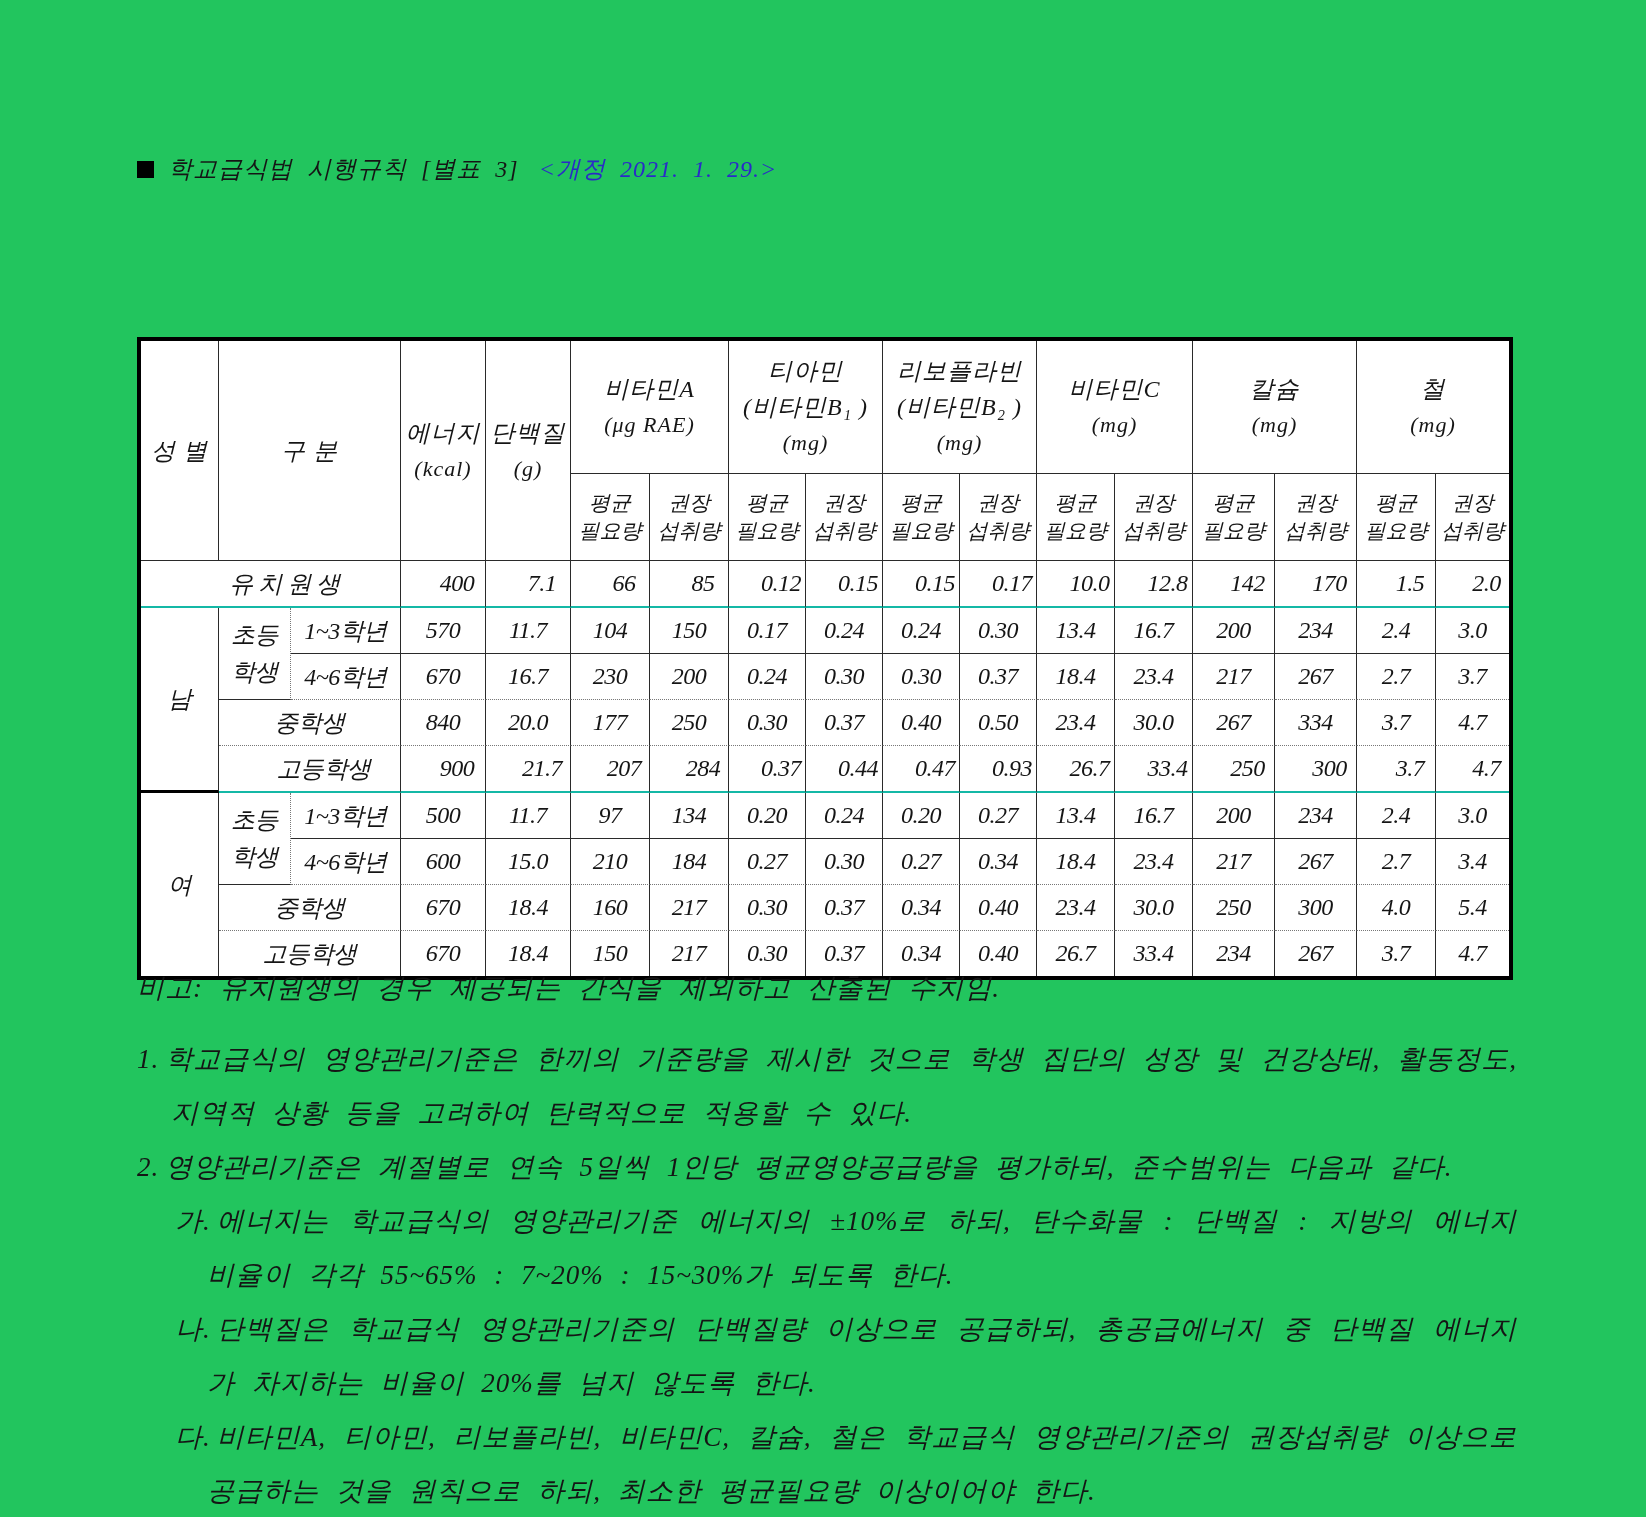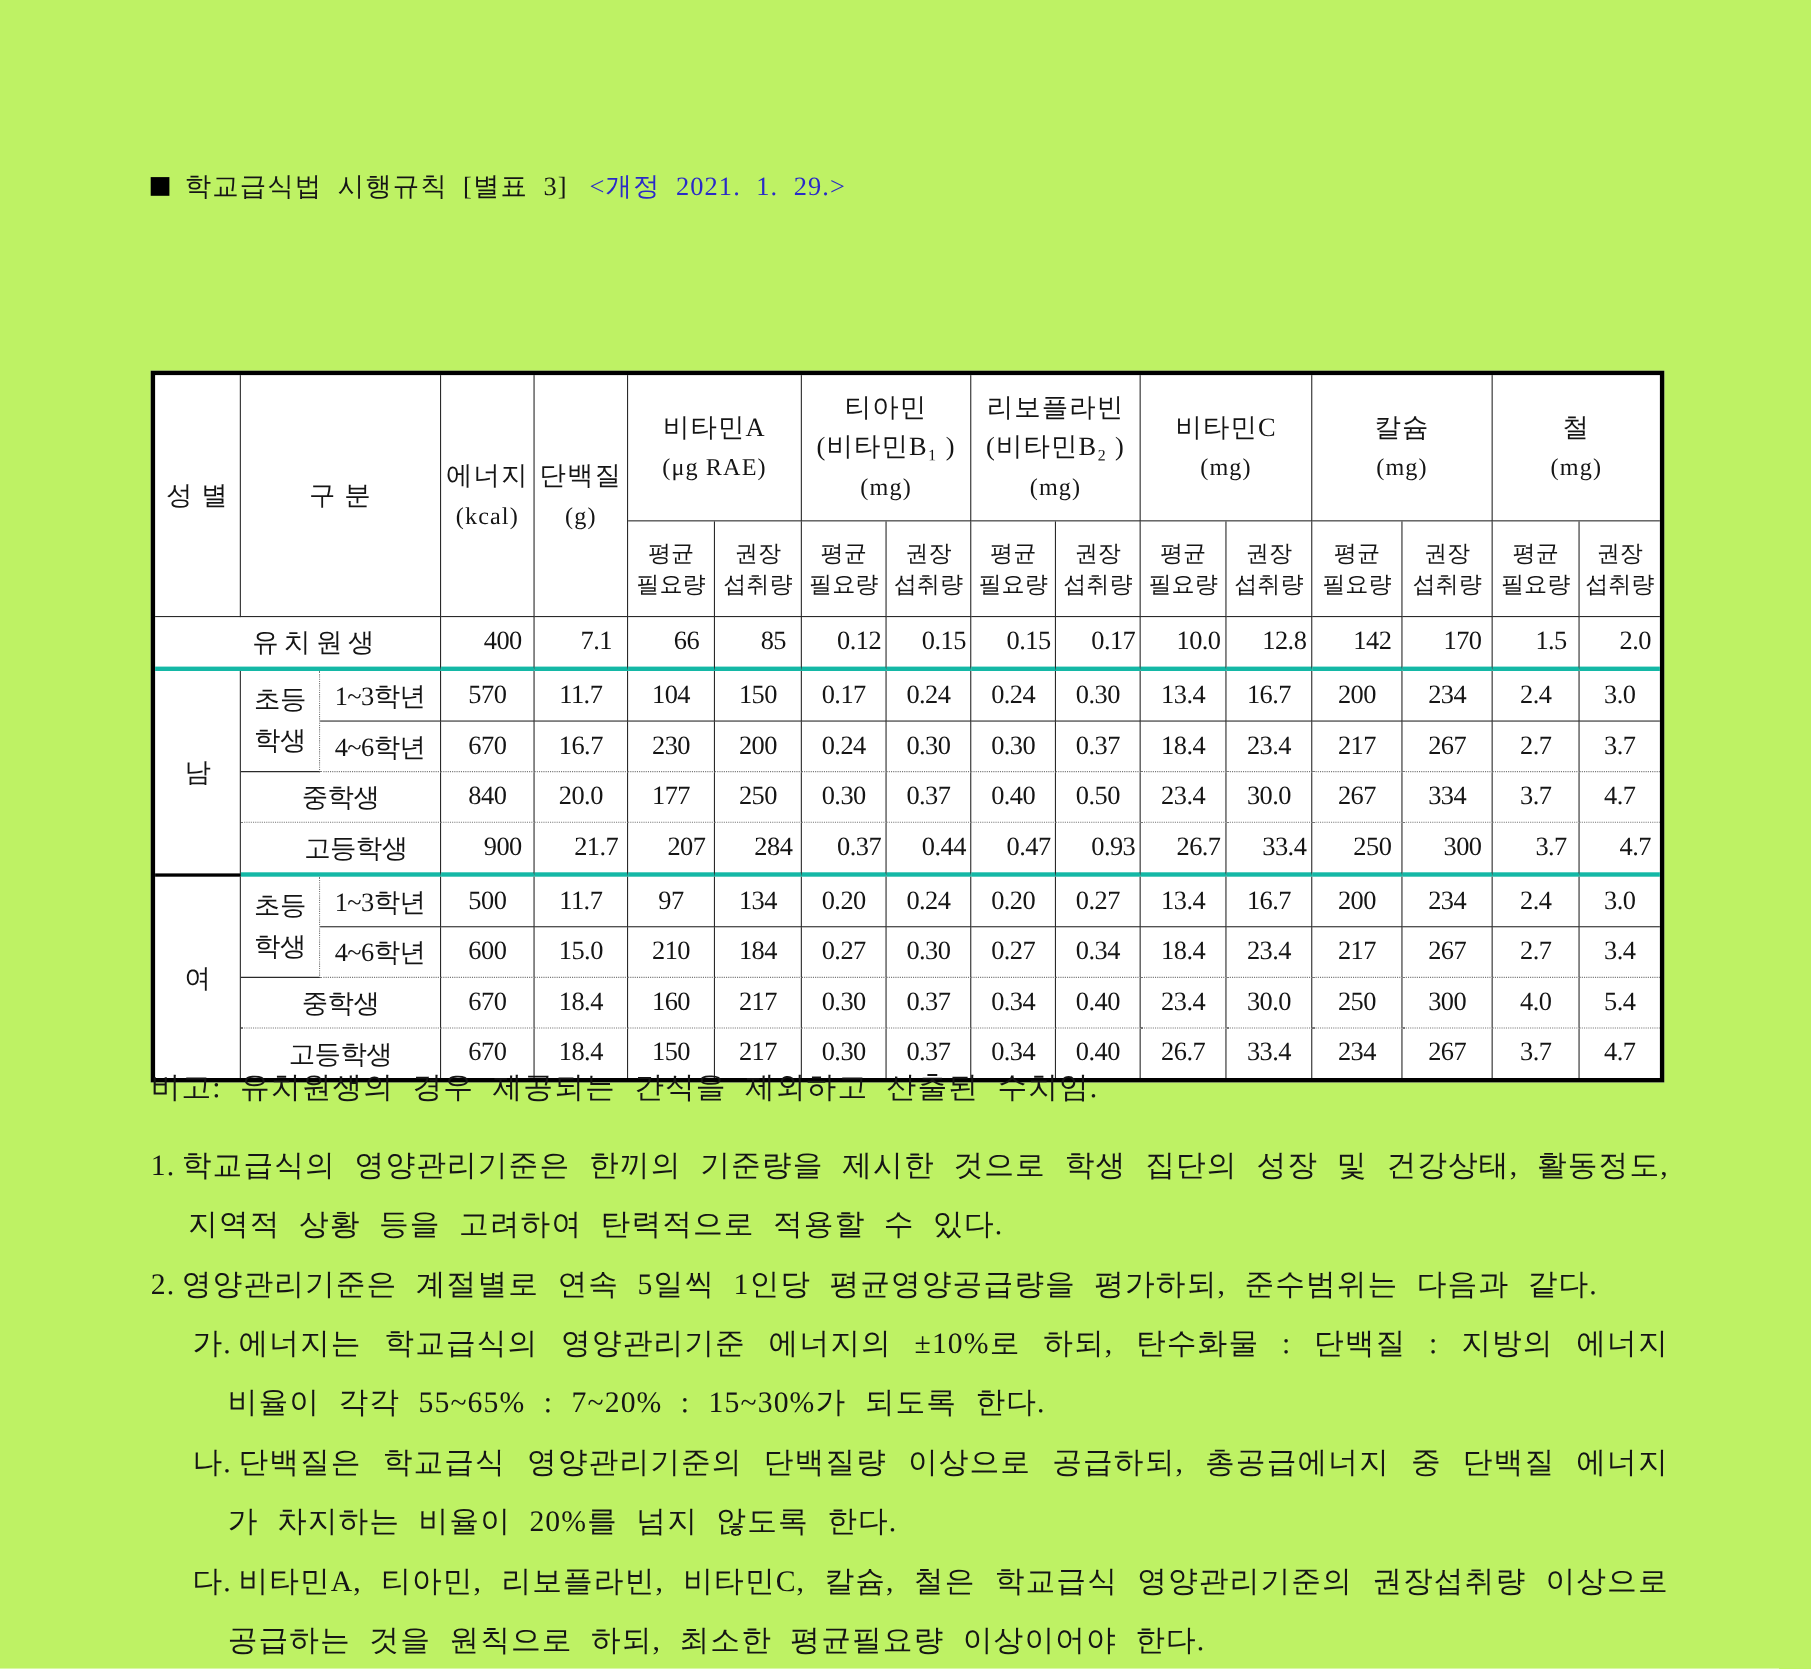--- a/index.html
+++ b/index.html
@@ -3,21 +3,21 @@
 <meta charset="utf-8">
 <style>
   html,body { margin:0; padding:0; background:#ffffff; }
   body {
     width:1646px; height:1517px;
     font-family:"Liberation Serif","DejaVu Serif",serif;
     color:#151515;
     position:relative;
     overflow:hidden;
   }
-  .page { position:absolute; inset:0; background:#bef264; }
+  .page { position:absolute; inset:0; background:#22c55e;font-style:italic; }
 
   
   .doc-header {
     position:absolute; left:137px; top:153px;
     font-size:24px; letter-spacing:1px; word-spacing:7px;
     white-space:nowrap;
   }
   .square-icon {
     display:inline-block; width:17px; height:17px; background:#000;
     margin-right:14px; vertical-align:-1px;
@@ -55,21 +55,21 @@
   .nutri tbody tr:last-child td { border-bottom:none; }
 
   .nutri thead tr.h1 th { height:132px; font-size:24px; line-height:36px; letter-spacing:1px; }
   .nutri thead tr.h2 th { height:86px; font-size:21px; line-height:28px; letter-spacing:0px; }
   .nutri tbody td { height:45px; font-size:24px; letter-spacing:-0.5px; }
 
   .hline { display:block; }
   .unit { font-size:22px; }
 
   tr.dotb > td { border-bottom:1px dotted #777; }
-  tr.thickb > td { border-bottom:4px solid #14b8a6;padding-left:28px; }
+  tr.thickb > td { border-bottom:2px solid #14b8a6;padding-left:28px; }
   td.b-thick { border-bottom:3px solid #000 !important; }
   td.b-none  { border-bottom:none !important; }
   td.dot-right { border-right:1px dotted #777; }
 
   td.gender-col { font-size:25px; letter-spacing:2px; }
   td.label-col  { font-size:25px; letter-spacing:1px; }
   td.elem-col   { font-size:25px; line-height:37px; }
 
   
   .footnote {

